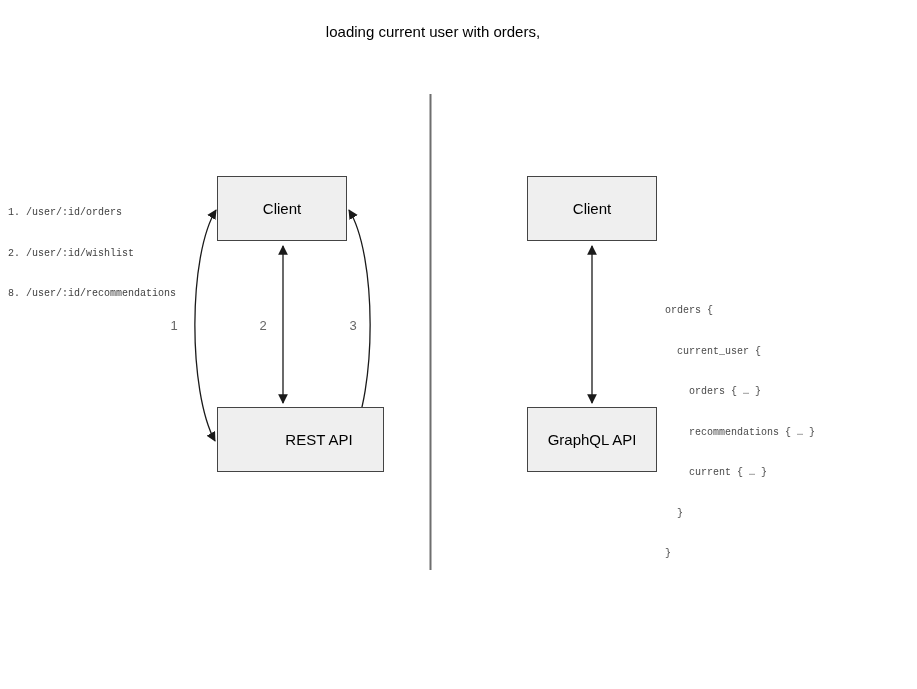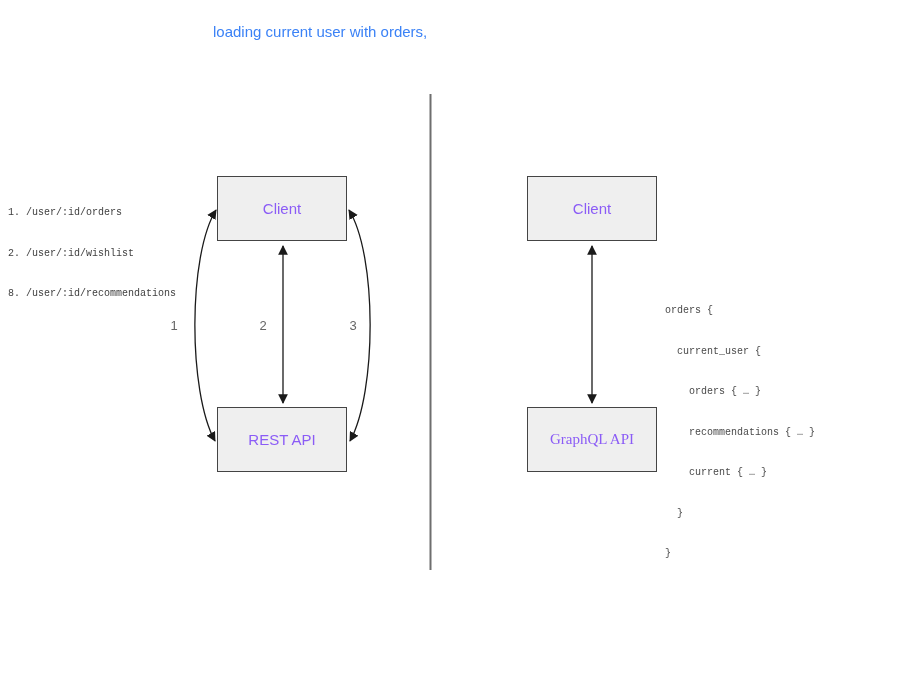--- a/index.html
+++ b/index.html
@@ -7,35 +7,36 @@
     position: relative;
     width: 917px;
     height: 689px;
     background: #ffffff;
     overflow: hidden;
     font-family: "Liberation Sans", sans-serif;
   }
   .abs { position: absolute; }
   #title {
     left: 213px; top: 21px; width: 440px;
+    text-align: center;
     font-size: 15px; line-height: 21px;
-    color: #3b82f6;
+    color: #000000;
   }
   .node-box {
     position: absolute;
     width: 128px; height: 63px;
     background: #efefef;
     border: 1.5px solid #444444;
     display: flex; align-items: center; justify-content: center;
-    font-size: 15px; color: #8b5cf6;
+    font-size: 15px; color: #000000;
   }
   #box-client-left  { left: 217px; top: 176px; }
-  #box-rest-api     { left: 217px; top: 407px; }
+  #box-rest-api     { left: 217px; top: 407px; padding-left: 37px; }
   #box-client-right { left: 527px; top: 176px; }
-  #box-graphql-api  { left: 527px; top: 407px; font-family: Liberation Serif, serif; }
+  #box-graphql-api  { left: 527px; top: 407px; }
   .mono {
     font-family: "Liberation Mono", "DejaVu Sans Mono", monospace;
     font-size: 10px; line-height: 13.5px;
     white-space: pre;
     color: #404040;
   }
   #endpoint-list { left: 8px; top: 179px; }
   #graphql-query { left: 665px; top: 277px; color: #4a4a4a; }
   .arrow-num {
     position: absolute;

